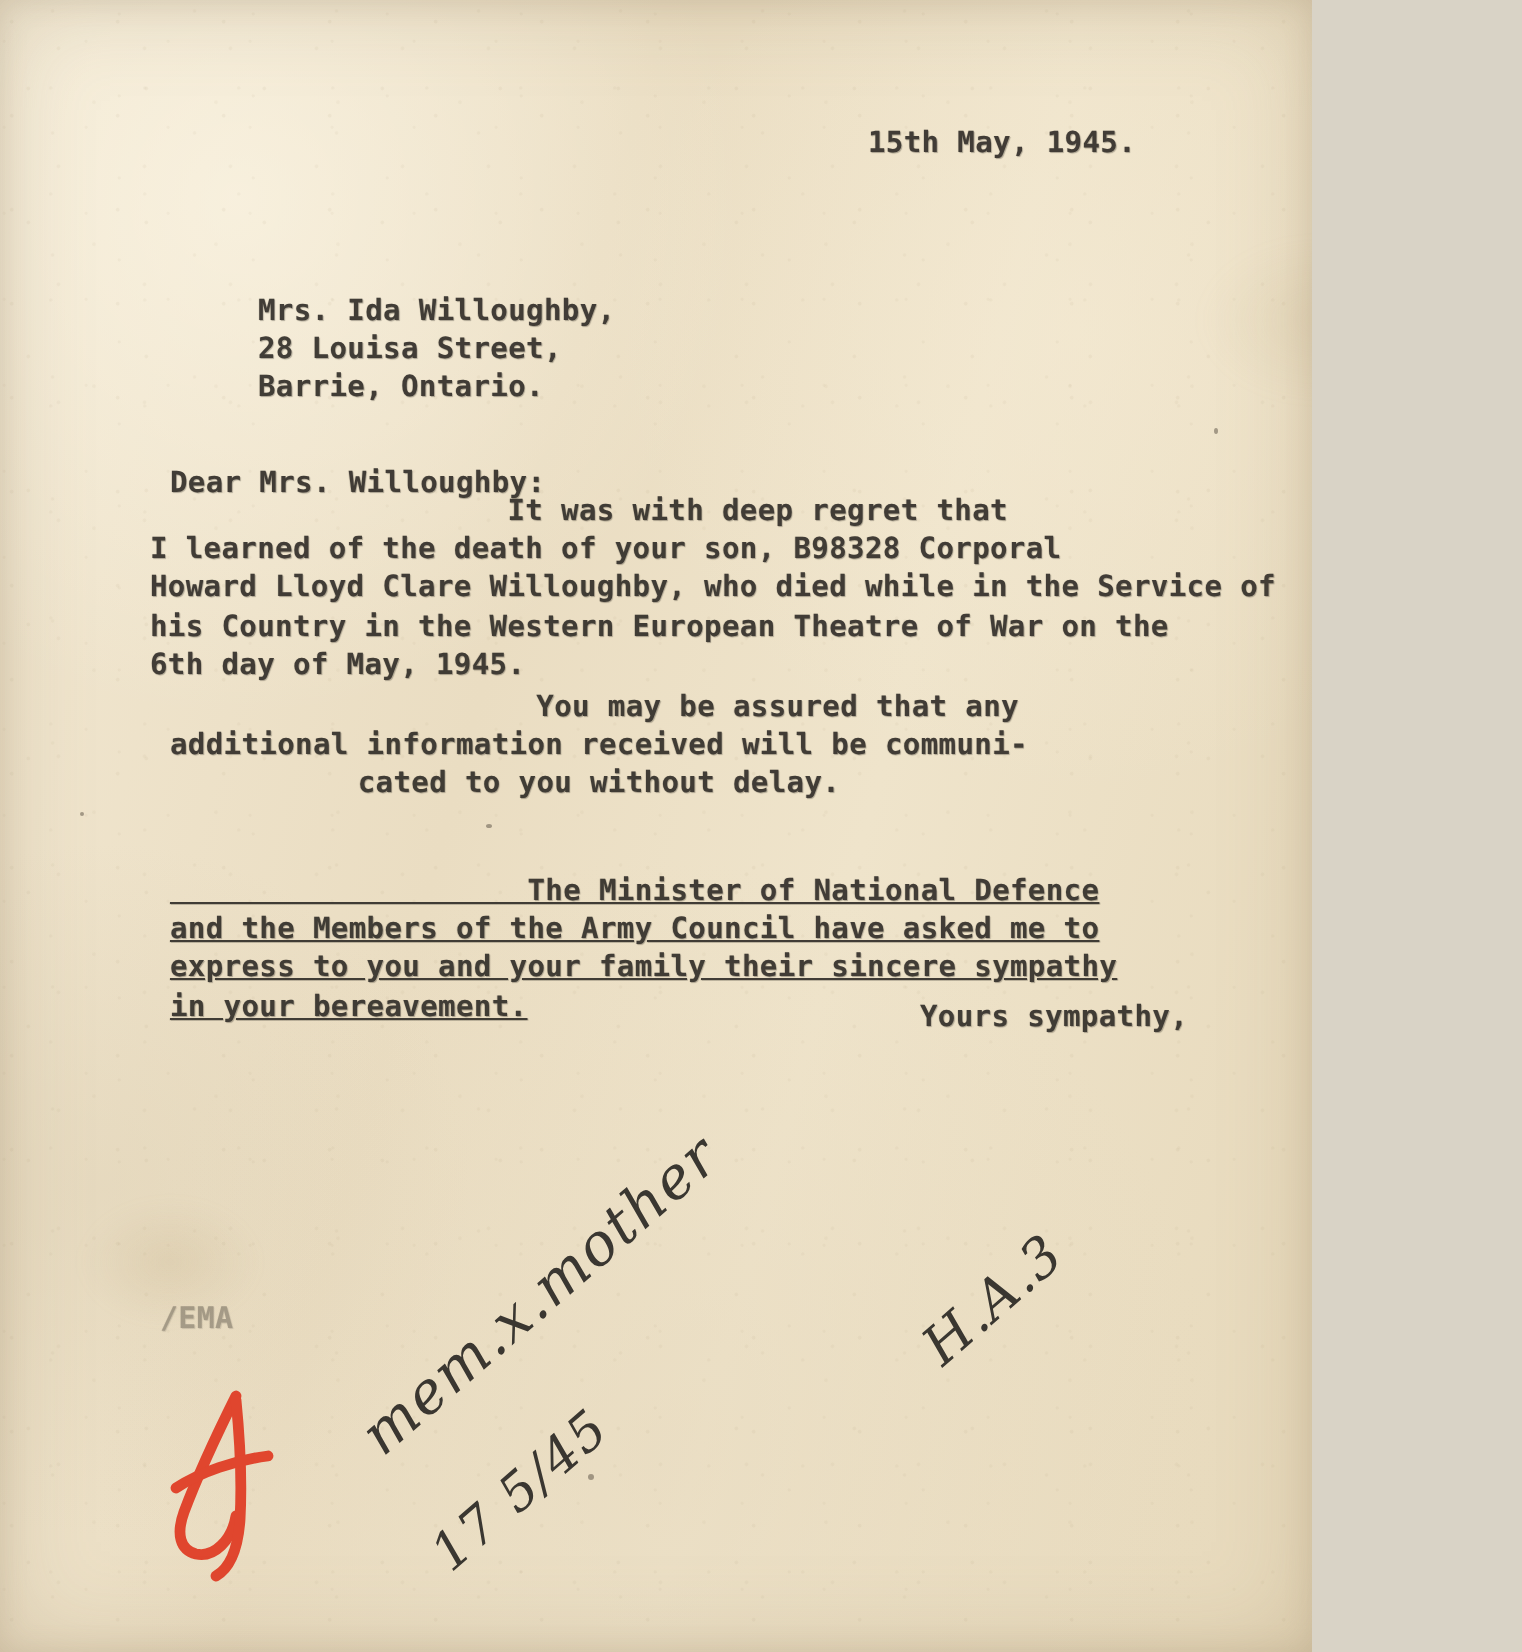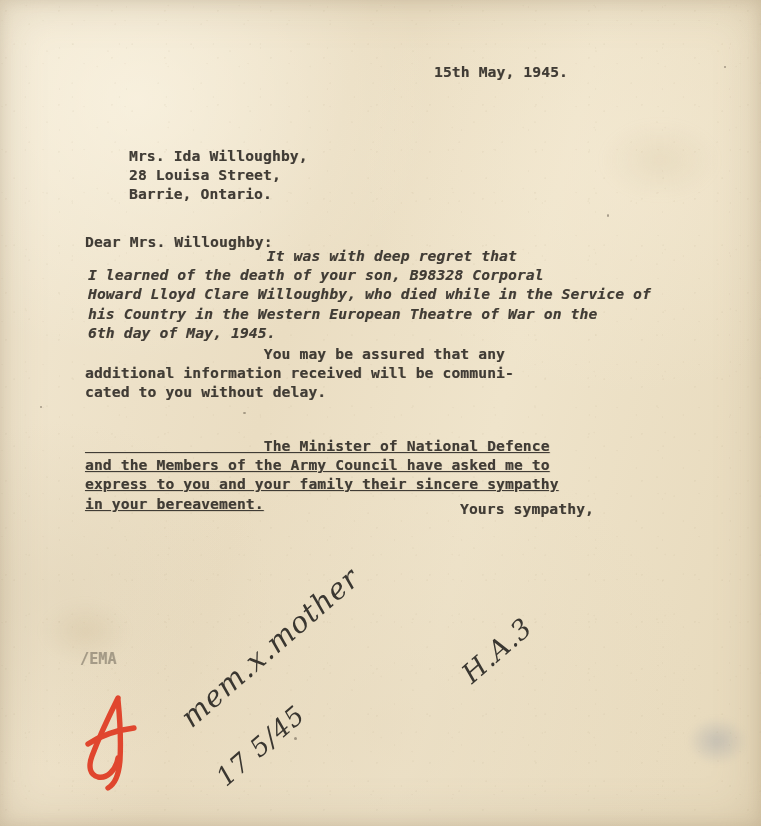--- a/index.html
+++ b/index.html
@@ -3,21 +3,21 @@
 <meta charset="utf-8">
 <style>
   html, body {
     margin: 0;
     padding: 0;
     background: #d9d3c6;
   }
 
   #page {
     position: relative;
-    width: 761px;
+    width: 656px;
     height: 826px;
     overflow: hidden;
     background-color: #ece0c6;
     background-image:
       radial-gradient(ellipse 55% 45% at 18% 12%, rgba(255,250,236,0.55), rgba(255,250,236,0) 70%),
       radial-gradient(ellipse 50% 40% at 82% 20%, rgba(246,236,214,0.5), rgba(246,236,214,0) 70%),
       radial-gradient(ellipse 60% 50% at 50% 88%, rgba(228,214,186,0.45), rgba(228,214,186,0) 72%),
       radial-gradient(ellipse 40% 30% at 8% 72%, rgba(219,205,176,0.4), rgba(219,205,176,0) 70%),
       linear-gradient(105deg, #f2e8d2 0%, #eaddc2 38%, #efe4cb 62%, #e6d8ba 100%);
     font-family: "DejaVu Sans Mono", "Liberation Mono", monospace;
@@ -86,22 +86,22 @@
     letter-spacing: 0.15px;
     text-shadow:
       0.4px 0.3px 0.5px rgba(60,54,46,0.40),
       -0.3px 0.2px 0.4px rgba(80,72,60,0.22);
     opacity: 0.93;
   }
 
   #date-line   { left: 434px; top: 62px; }
   #address     { left: 85px;  top: 146px; margin-left: 44px; }
   #salutation  { left: 85px;  top: 212px; margin-top: 20px; }
-  #para-1      { left: 88px;  top: 246px; font-style: italic; }
-  #para-2      { left: 85px;  top: 344px; }
+  #para-1      { left: 75px;  top: 246px; }
+  #para-2      { left: 85px;  top: 344px; text-align: center; }
   #para-3      { left: 85px;  top: 436px; text-decoration: underline; }
   #closing     { left: 460px; top: 499px; }
   #signature   { left: 447px; top: 608px; text-align: left; }
   #typist-mark {
     left: 80px; top: 650px;
     opacity: 0.42;
     font-size: 15px;
     color: #4a443a;
   }
 

